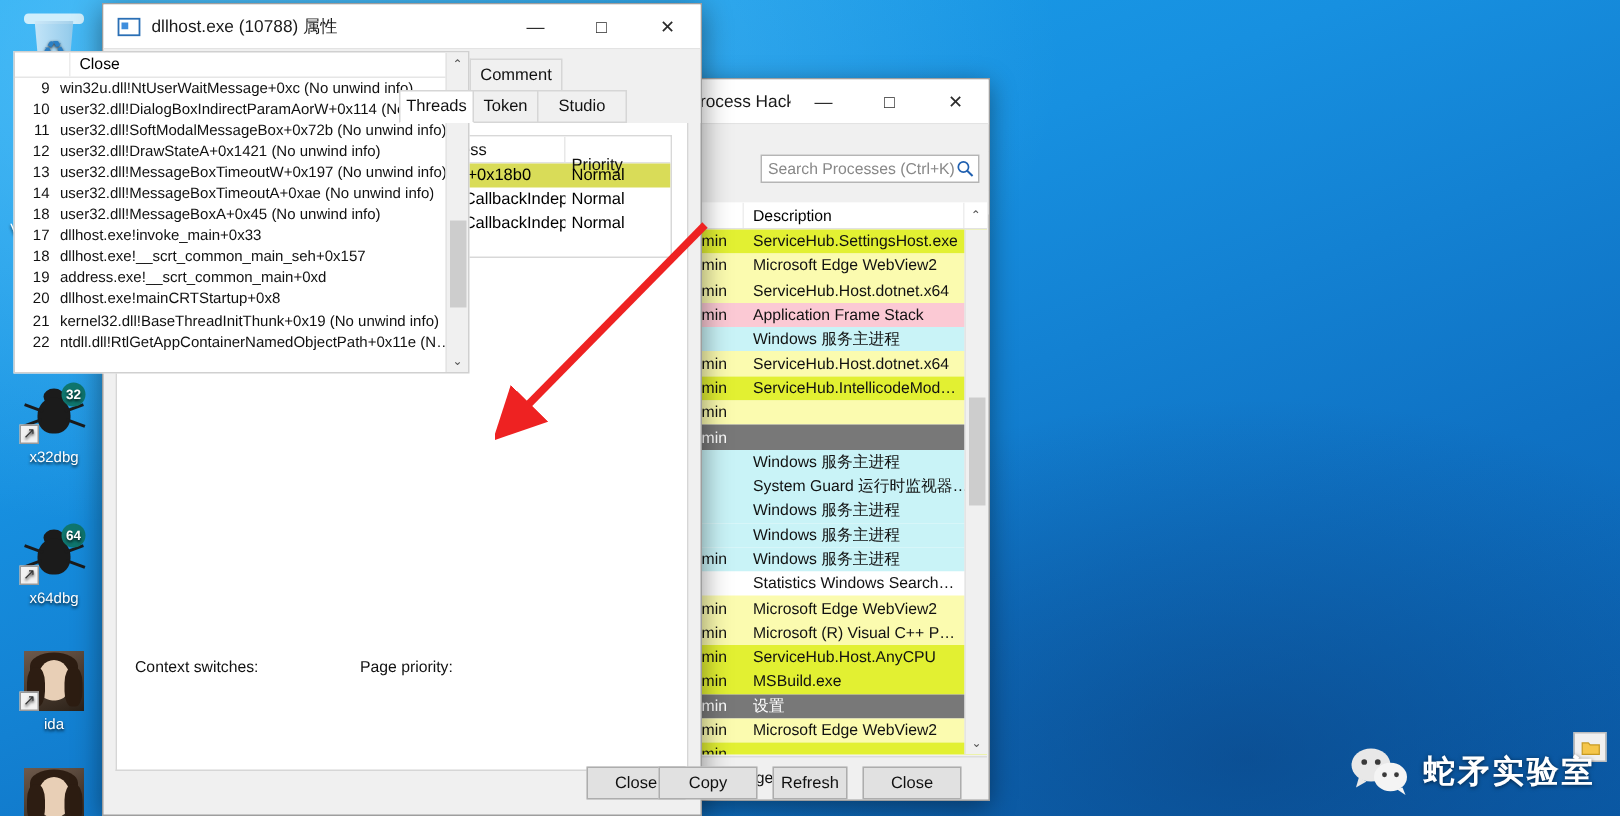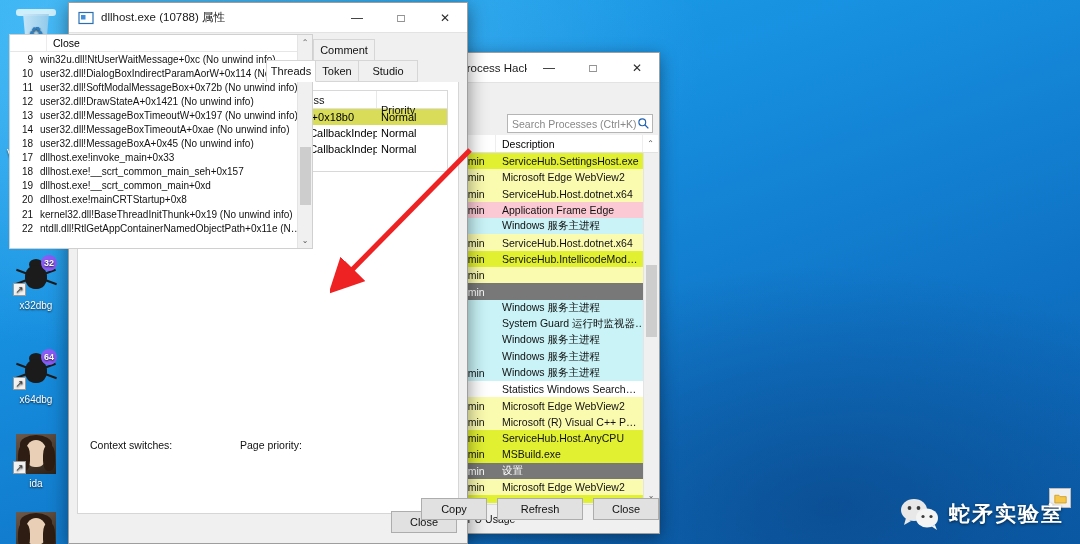--- a/index.html
+++ b/index.html
@@ -52,21 +52,21 @@
   .vc span{ position:absolute; width:20px; height:20px; }
   .vc .q1{ left:2px;  top:1px;  background:#f5c842; clip-path:polygon(50% 0,100% 50%,50% 100%,0 50%); }
   .vc .q2{ left:19px; top:1px;  background:#e8443c; clip-path:polygon(50% 0,100% 50%,50% 100%,0 50%); }
   .vc .q3{ left:2px;  top:18px; background:#3fa845; clip-path:polygon(50% 0,100% 50%,50% 100%,0 50%); }
   .vc .q4{ left:19px; top:18px; background:#2b7fd4; clip-path:polygon(50% 0,100% 50%,50% 100%,0 50%); }
   
   .bug{ width:44px; height:40px; margin:0 auto; position:relative; }
   .bug .body{ position:absolute; left:11px; top:9px; width:22px; height:24px; background:#1b1b1b; border-radius:50% 50% 45% 45%; }
   .bug .head{ position:absolute; left:15px; top:3px; width:14px; height:11px; background:#1b1b1b; border-radius:50%; }
   .bug .lg{ position:absolute; background:#1b1b1b; height:2px; width:13px; }
-  .bug .badge{ position:absolute; right:1px; top:-1px; background:#8b5cf6; color:#fff;
+  .bug .badge{ position:absolute; right:1px; top:-1px; background:#0f766e; color:#fff;
                font-size:9px; font-weight:bold; border-radius:50%; width:16px; height:16px;
                line-height:16px; text-align:center; }
   
   .ida{ width:40px; height:40px; margin:0 auto; position:relative; overflow:hidden;
         background:linear-gradient(160deg,#6e5a4c,#2b2118); }
   .ida .face{ position:absolute; left:9px; top:6px; width:22px; height:27px; border-radius:50% 50% 45% 45%;
               background:#e8cfb6; }
   .ida .hair{ position:absolute; left:4px; top:1px; width:32px; height:18px; border-radius:50% 50% 0 0; background:#2d1d12; }
   .ida .hair2{ position:absolute; left:2px; top:11px; width:12px; height:26px; background:#2d1d12; border-radius:40%; }
   .ida .hair3{ position:absolute; right:1px; top:11px; width:12px; height:26px; background:#2d1d12; border-radius:40%; }
@@ -233,21 +233,21 @@
     <div class="tbtns">
       <div class="tbtn">—</div>
       <div class="tbtn">□</div>
       <div class="tbtn cl">✕</div>
     </div>
   </div>
 
   <div style="height:18px;background:#f0f0f0;"></div>
 
   <div style="height:26px;background:#f0f0f0;position:relative;">
-    <div style="position:absolute;right:6px;top:13px;width:146px;height:19px;background:#fff;border:1px solid #b5b5b5;display:flex;align-items:center;">
+    <div style="position:absolute;right:6px;top:2px;width:146px;height:19px;background:#fff;border:1px solid #b5b5b5;display:flex;align-items:center;">
       <span style="flex:1;font-size:10.5px;color:#888;padding-left:4px;white-space:nowrap;">Search Processes (Ctrl+K)</span>
       <svg width="13" height="13" viewBox="0 0 16 16" style="margin-right:4px;flex:0 0 auto">
         <circle cx="6.5" cy="6.5" r="4.2" fill="none" stroke="#2060b0" stroke-width="1.4"></circle>
         <line x1="9.6" y1="9.6" x2="14" y2="14" stroke="#2060b0" stroke-width="1.6"></line>
       </svg>
     </div>
   </div>
 
   <div style="height:16px;background:#f0f0f0;"></div>
 
@@ -265,21 +265,21 @@
         <div class="ph-row" style="background: rgb(251, 251, 175);">
           <span class="usr" style="color:#111111">admin</span>
           <span class="dsc" style="color:#111111">Microsoft Edge WebView2</span>
         </div>
         <div class="ph-row" style="background: rgb(251, 251, 175);">
           <span class="usr" style="color:#111111">admin</span>
           <span class="dsc" style="color:#111111">ServiceHub.Host.dotnet.x64</span>
         </div>
         <div class="ph-row" style="background: rgb(251, 201, 212);">
           <span class="usr" style="color:#111111">admin</span>
-          <span class="dsc" style="color:#111111">Application Frame Edge</span>
+          <span class="dsc" style="color:#111111">Application Frame Stack</span>
         </div>
         <div class="ph-row" style="background: rgb(201, 243, 247);">
           <span class="usr" style="color:#111111"></span>
           <span class="dsc" style="color:#111111">Windows 服务主进程</span>
         </div>
         <div class="ph-row" style="background: rgb(251, 251, 175);">
           <span class="usr" style="color:#111111">admin</span>
           <span class="dsc" style="color:#111111">ServiceHub.Host.dotnet.x64</span>
         </div>
         <div class="ph-row" style="background: rgb(226, 240, 50);">
@@ -505,21 +505,21 @@
         <div class="srow">
           <span class="n">17</span>
           <span class="v">dllhost.exe!invoke_main+0x33</span>
         </div>
         <div class="srow">
           <span class="n">18</span>
           <span class="v">dllhost.exe!__scrt_common_main_seh+0x157</span>
         </div>
         <div class="srow">
           <span class="n">19</span>
-          <span class="v">dllhost.exe!__scrt_common_main+0xd</span>
+          <span class="v">address.exe!__scrt_common_main+0xd</span>
         </div>
         <div class="srow">
           <span class="n">20</span>
           <span class="v">dllhost.exe!mainCRTStartup+0x8</span>
         </div>
         <div class="srow">
           <span class="n">21</span>
           <span class="v">kernel32.dll!BaseThreadInitThunk+0x19 (No unwind info)</span>
         </div>
         <div class="srow">
@@ -533,23 +533,23 @@
       <div class="arw" style="position:absolute;bottom:0;width:100%;">⌄</div>
     </div>
   </div>
 
   <div style="position:absolute;right:9px;bottom:36px;width:22px;height:20px;background:#f0f0f0;border:1px solid #bcbcbc;display:flex;align-items:center;justify-content:center;">
     <svg width="13" height="11" viewBox="0 0 16 13">
       <path d="M1 2.5h5l1.5 1.7H15V12H1z" fill="#f5c64a" stroke="#c79a22" stroke-width="1"></path>
     </svg>
   </div>
 
-  <div style="position:absolute;left:0;right:0;bottom:24px;display:flex;justify-content:center;gap:10px;">
+  <div style="position:absolute;left:0;right:0;bottom:11px;display:flex;justify-content:center;gap:10px;">
     <div class="btn" style="width:66px;">Copy</div>
-    <div class="btn" style="width:86px;">Refresh</div>
+    <div class="btn" style="width:50px;">Refresh</div>
     <div class="btn" style="width:66px;">Close</div>
   </div>
 </div>
 
 <svg id="arrow" viewBox="0 0 150 180">
   <defs>
     <marker id="ah" markerWidth="7" markerHeight="7" refX="2" refY="3.5" orient="auto">
       <polygon points="0,0 7,3.5 0,7" fill="#ee2222"></polygon>
     </marker>
   </defs>

